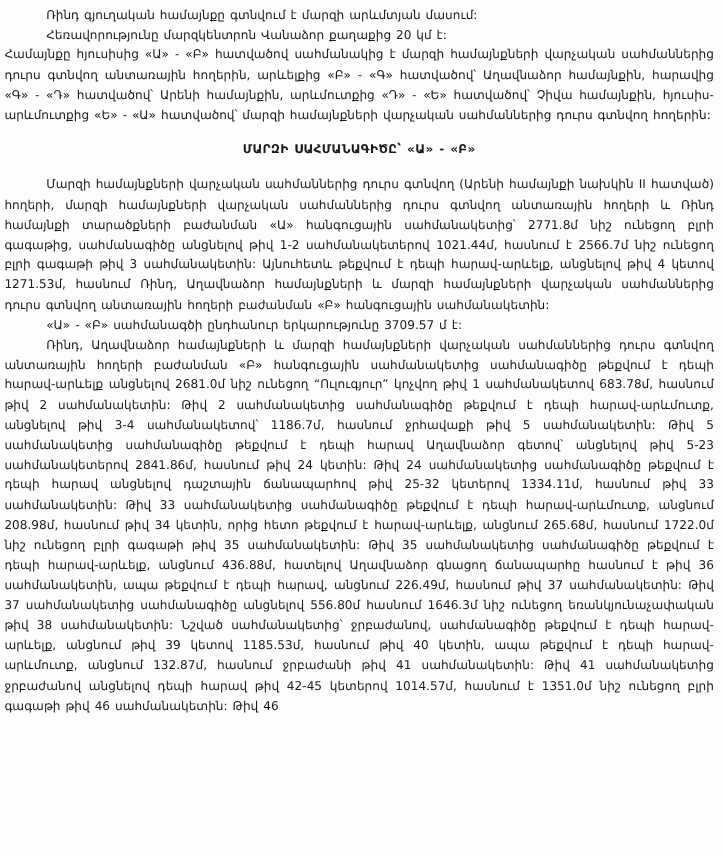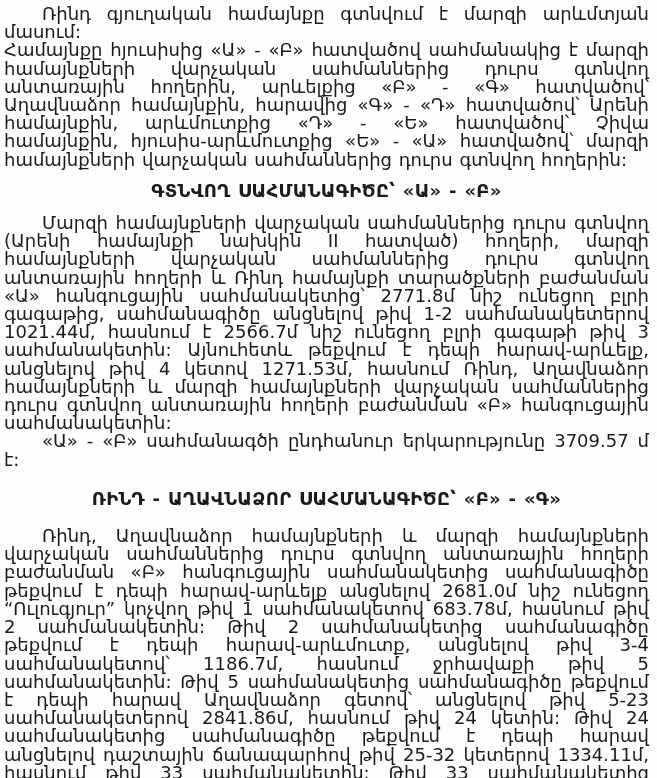--- a/index.html
+++ b/index.html
@@ -9,21 +9,21 @@
   }
   .page {
     position: relative;
     width: 657px;
     height: 778px;
     box-sizing: border-box;
     overflow: hidden;
     background: #fdfdfd;
     color: #1b1b1b;
     font-family: "DejaVu Sans", sans-serif;
-    font-size: 18px;
+    font-size: 11px;
     line-height: 18.2px;
     padding: 5px 8px 0 4px;
     text-align: justify;
   }
   .page p {
     margin: 0;
     text-indent: 38px;
     word-spacing: 1px;
   }
   .page p.noindent {
@@ -45,28 +45,28 @@
     margin-bottom: 19px;
   }
 </style>
 </head>
 <body>
 
 <div class="page">
 
   <p>Ռինդ գյուղական համայնքը գտնվում է մարզի արևմտյան մասում:</p>
 
+  <p>Հեռավորությունը մարզկենտրոն Վանաձոր քաղաքից 20 կմ է:</p>
 
   <p class="noindent">Համայնքը հյուսիսից «Ա» - «Բ» հատվածով սահմանակից է մարզի համայնքների վարչական սահմաններից դուրս գտնվող անտառային հողերին, արևելքից «Բ» - «Գ» հատվածով՝ Աղավնաձոր համայնքին, հարավից «Գ» - «Դ» հատվածով՝ Արենի համայնքին, արևմուտքից «Դ» - «Ե» հատվածով՝ Չիվա համայնքին, հյուսիս-արևմուտքից «Ե» - «Ա» հատվածով՝ մարզի համայնքների վարչական սահմաններից դուրս գտնվող հողերին:</p>
 
   <div class="heading heading-1">
-    <div>ԳՏՆՎՈՂ ՍԱՀՄԱՆԱԳԻԾԸ՝ «Ա» - «Բ»</div>
+    <div>ՄԱՐԶԻ ՍԱՀՄԱՆԱԳԻԾԸ՝ «Ա» - «Բ»</div>
   </div>
 
   <p>Մարզի համայնքների վարչական սահմաններից դուրս գտնվող (Արենի համայնքի նախկին II հատված) հողերի, մարզի համայնքների վարչական սահմաններից դուրս գտնվող անտառային հողերի և Ռինդ համայնքի տարածքների բաժանման «Ա» հանգուցային սահմանակետից՝ 2771.8մ նիշ ունեցող բլրի գագաթից, սահմանագիծը անցնելով թիվ 1-2 սահմանակետերով 1021.44մ, հասնում է 2566.7մ նիշ ունեցող բլրի գագաթի թիվ 3 սահմանակետին: Այնուհետև թեքվում է դեպի հարավ-արևելք, անցնելով թիվ 4 կետով 1271.53մ, հասնում Ռինդ, Աղավնաձոր համայնքների և մարզի համայնքների վարչական սահմաններից դուրս գտնվող անտառային հողերի բաժանման «Բ» հանգուցային սահմանակետին:</p>
 
   <p>«Ա» - «Բ» սահմանագծի ընդհանուր երկարությունը 3709.57 մ է:</p>
 
-  <div class="heading heading-2">ՌԻՆԴ - ԱՂԱՎՆԱՁՈՐ ՍԱՀՄԱՆԱԳԻԾԸ՝ «Բ» - «Գ»</div>
 
   <p>Ռինդ, Աղավնաձոր համայնքների և մարզի համայնքների վարչական սահմաններից դուրս գտնվող անտառային հողերի բաժանման «Բ» հանգուցային սահմանակետից սահմանագիծը թեքվում է դեպի հարավ-արևելք անցնելով 2681.0մ նիշ ունեցող “Ուլուգյուր” կոչվող թիվ 1 սահմանակետով 683.78մ, հասնում թիվ 2 սահմանակետին: Թիվ 2 սահմանակետից սահմանագիծը թեքվում է դեպի հարավ-արևմուտք, անցնելով թիվ 3-4 սահմանակետով՝ 1186.7մ, հասնում ջրհավաքի թիվ 5 սահմանակետին: Թիվ 5 սահմանակետից սահմանագիծը թեքվում է դեպի հարավ Աղավնաձոր գետով՝ անցնելով թիվ 5-23 սահմանակետերով 2841.86մ, հասնում թիվ 24 կետին: Թիվ 24 սահմանակետից սահմանագիծը թեքվում է դեպի հարավ անցնելով դաշտային ճանապարհով թիվ 25-32 կետերով 1334.11մ, հասնում թիվ 33 սահմանակետին: Թիվ 33 սահմանակետից սահմանագիծը թեքվում է դեպի հարավ-արևմուտք, անցնում 208.98մ, հասնում թիվ 34 կետին, որից հետո թեքվում է հարավ-արևելք, անցնում 265.68մ, հասնում 1722.0մ նիշ ունեցող բլրի գագաթի թիվ 35 սահմանակետին: Թիվ 35 սահմանակետից սահմանագիծը թեքվում է դեպի հարավ-արևելք, անցնում 436.88մ, հատելով Աղավնաձոր գնացող ճանապարհը հասնում է թիվ 36 սահմանակետին, ապա թեքվում է դեպի հարավ, անցնում 226.49մ, հասնում թիվ 37 սահմանակետին: Թիվ 37 սահմանակետից սահմանագիծը անցնելով 556.80մ հասնում 1646.3մ նիշ ունեցող եռանկյունաչափական թիվ 38 սահմանակետին: Նշված սահմանակետից՝ ջրբաժանով, սահմանագիծը թեքվում է դեպի հարավ-արևելք, անցնում թիվ 39 կետով 1185.53մ, հասնում թիվ 40 կետին, ապա թեքվում է դեպի հարավ-արևմուտք, անցնում 132.87մ, հասնում ջրբաժանի թիվ 41 սահմանակետին: Թիվ 41 սահմանակետից ջրբաժանով անցնելով դեպի հարավ թիվ 42-45 կետերով 1014.57մ, հասնում է 1351.0մ նիշ ունեցող բլրի գագաթի թիվ 46 սահմանակետին: Թիվ 46</p>
 
 </div>
 
 </body></html>

